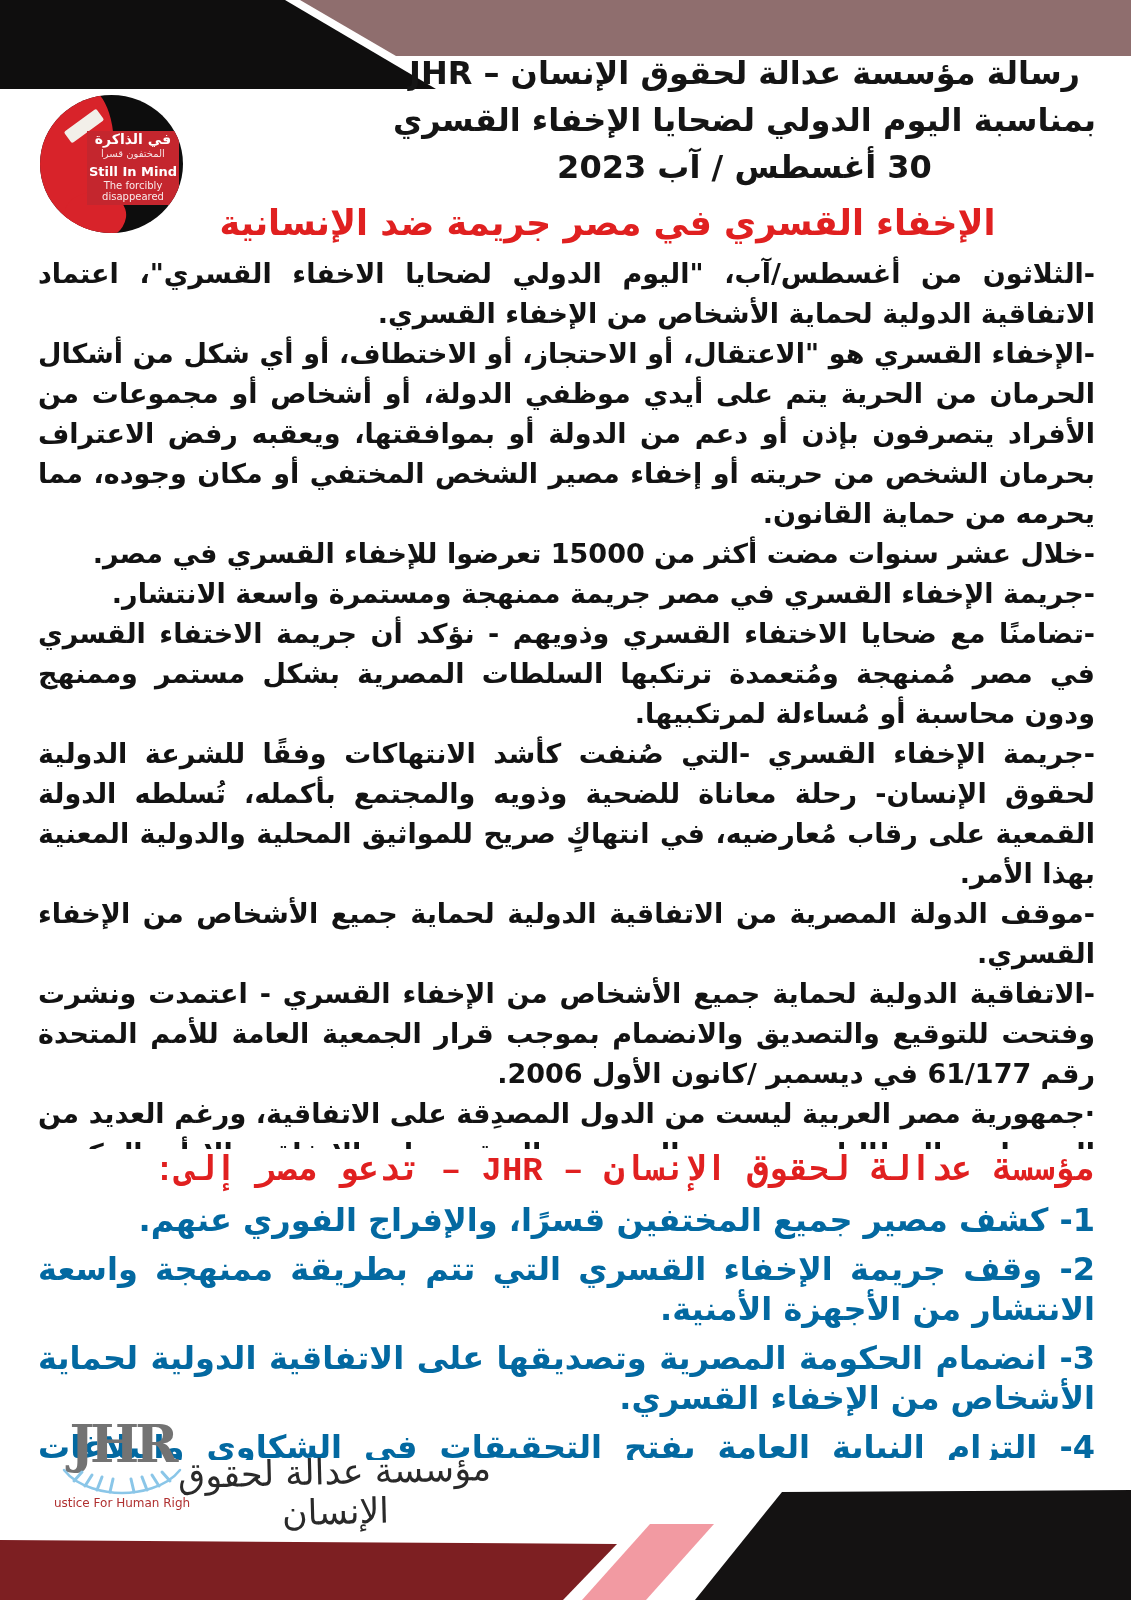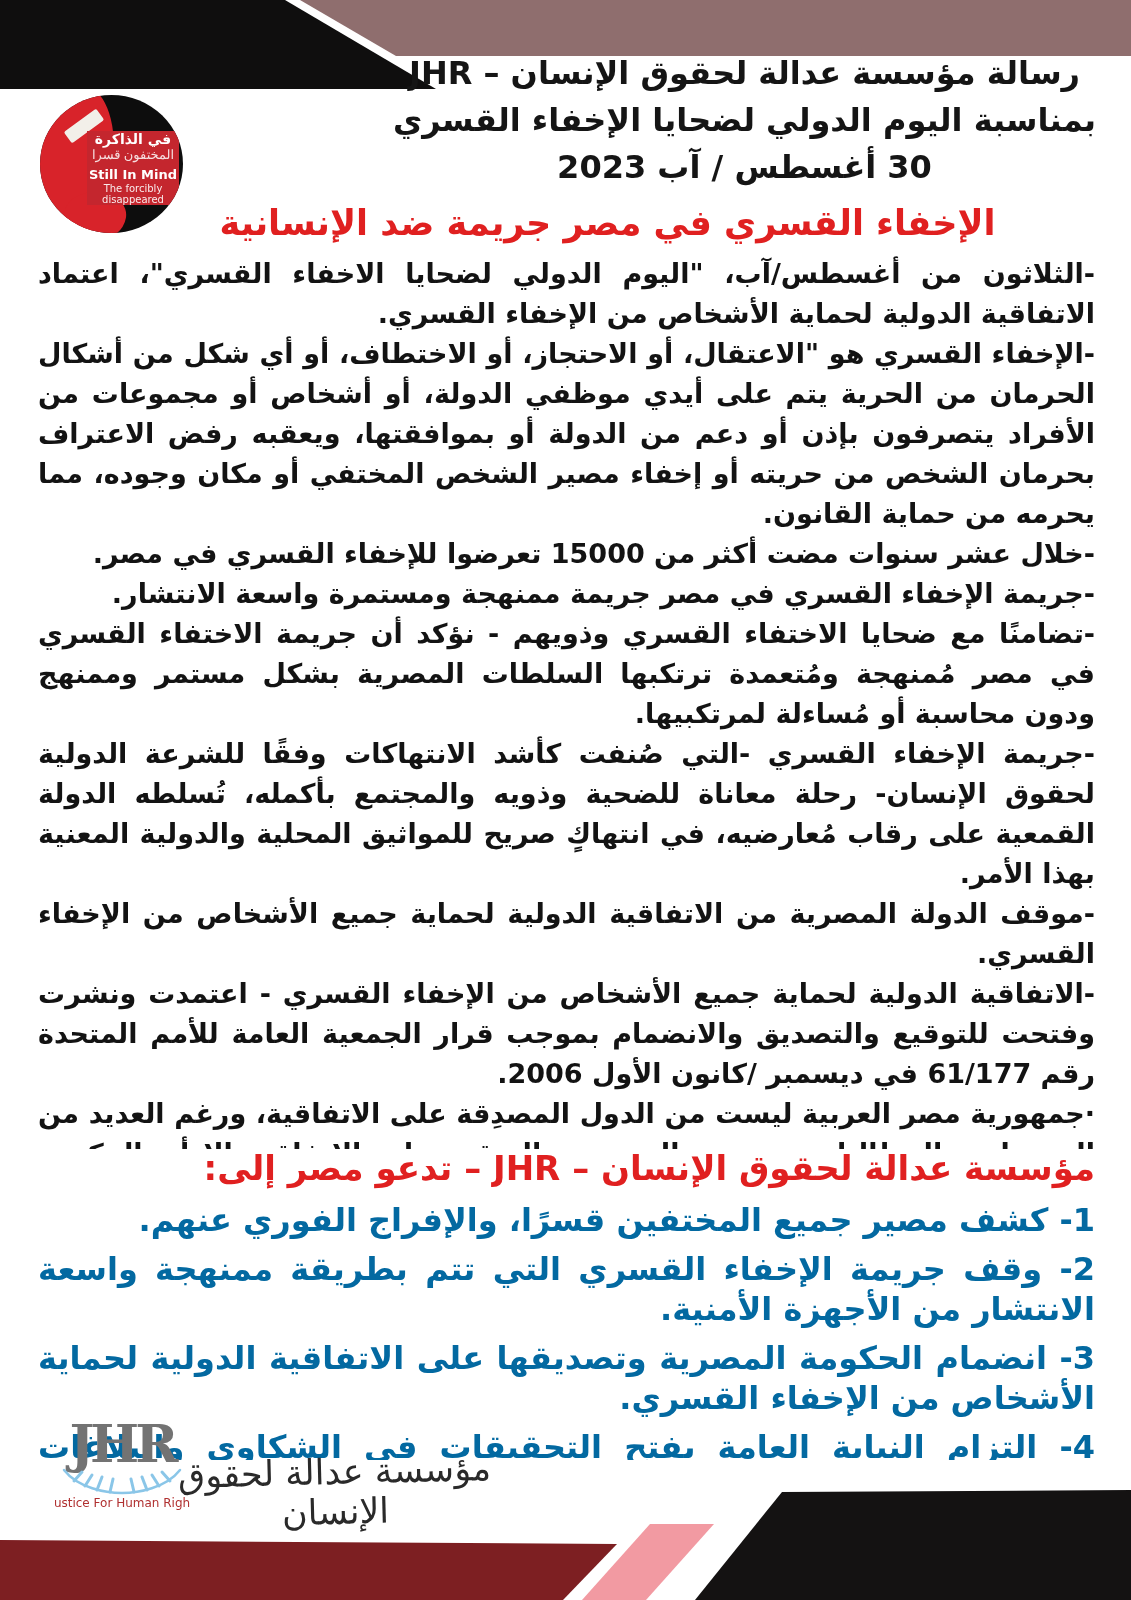--- a/index.html
+++ b/index.html
@@ -31,41 +31,41 @@
   }
   .badge .blindfold{
     position:absolute;left:24px;top:24px;width:40px;height:14px;background:#f2efe9;
     transform:rotate(-36deg);border-radius:2px;
   }
   .badge .band{
     position:absolute;left:47px;top:36px;width:92px;height:74px;background:#c4262e;
     color:#ffffff;text-align:center;box-sizing:border-box;line-height:1.15;
   }
   .badge .b1{font-size:14px;font-weight:bold;}
-  .badge .b2{font-size:13px;opacity:.85;margin-top:1px;font-family:Liberation Serif, serif;}
+  .badge .b2{font-size:10px;opacity:.85;margin-top:1px;}
   .badge .b3{font-size:13px;font-weight:bold;margin-top:5px;font-family:"DejaVu Sans",sans-serif;}
   .badge .b4{font-size:10px;opacity:.9;}
   
   .title-block{
     position:absolute;left:380px;right:22px;top:50px;text-align:center;direction:rtl;
     font-weight:bold;font-size:32px;line-height:47px;color:#151515;
   }
   .red-heading{
     position:absolute;left:120px;right:36px;top:203px;text-align:center;direction:rtl;
     font-weight:bold;font-size:35px;color:#e02020;
   }
   
   .body-text{
     position:absolute;left:38px;right:36px;top:254px;height:895px;overflow:hidden;
     direction:rtl;text-align:justify;font-weight:bold;font-size:27px;line-height:40px;color:#131313;
   }
   .body-text p{margin:0;}
   .demands-heading{
     position:absolute;left:36px;right:36px;top:1148px;direction:rtl;text-align:right;
-    font-weight:bold;font-size:34px;color:#e02020;
+    font-weight:bold;font-size:34px;color:#e02020;font-family:Liberation Mono, monospace;
   }
   .demands-list{
     position:absolute;left:38px;right:36px;top:1200px;height:260px;overflow:hidden;
     direction:rtl;text-align:justify;font-weight:bold;font-size:32px;line-height:40px;color:#0369a1;
   }
   .demands-list p{margin:0 0 9px 0;}
   
   .jhr-logo{
     position:absolute;left:52px;top:1418px;width:140px;text-align:center;
   }

